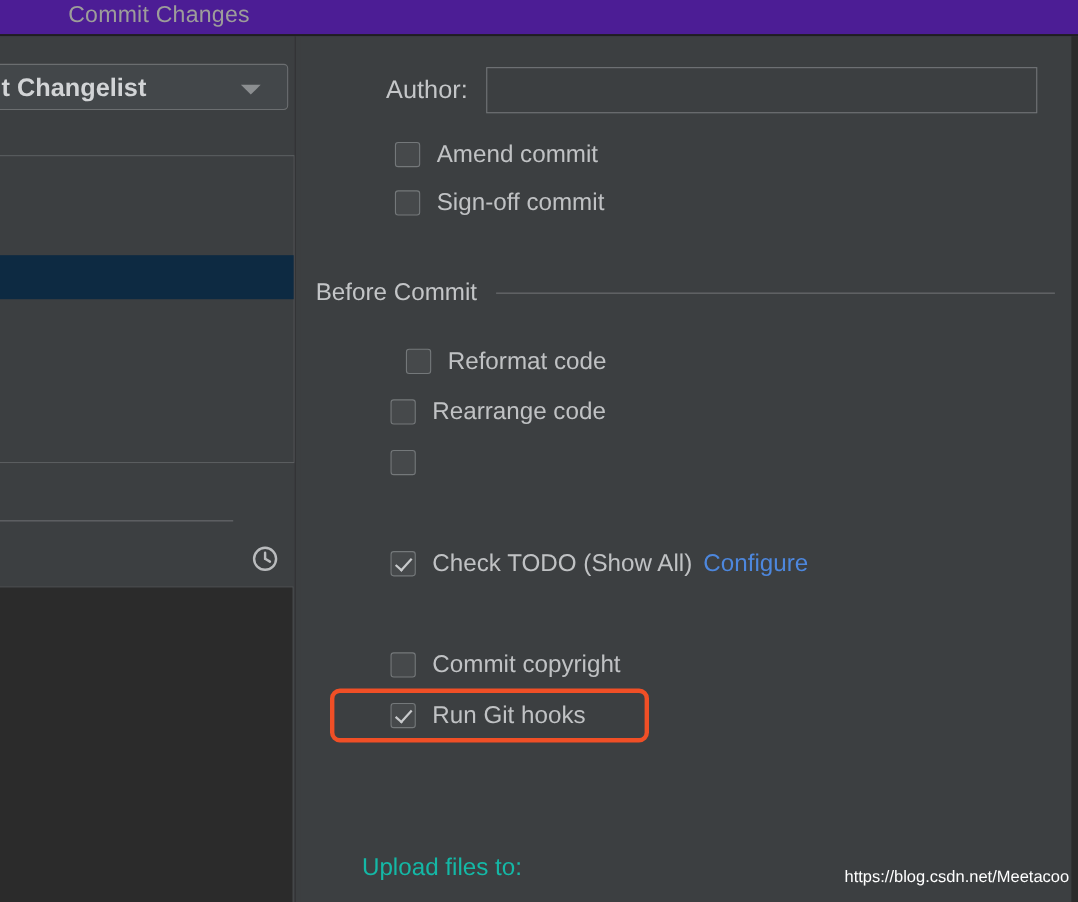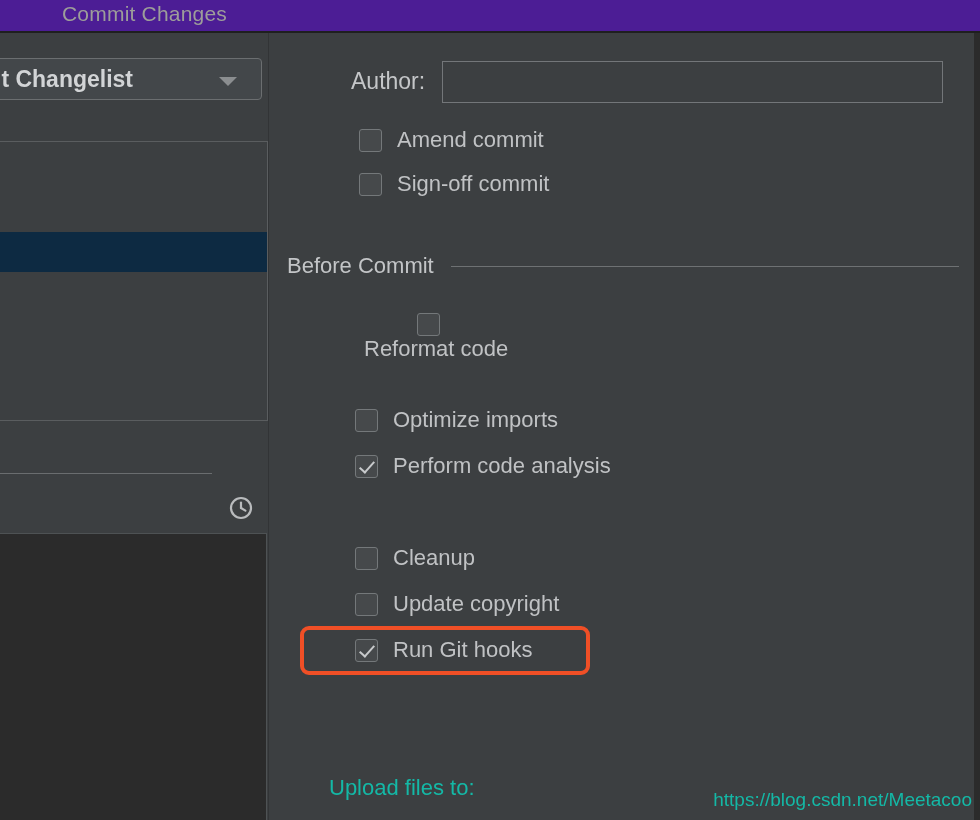--- a/index.html
+++ b/index.html
@@ -288,22 +288,22 @@
     font-size: 48px;
     line-height: 1;
     color: #e8502a;
     font-family: "DejaVu Sans", sans-serif;
     white-space: nowrap;
   }
   .watermark {
     position: absolute;
     right: 8px;
     top: 789px;
-    font-size: 19px;
-    color: #14b8a6;
+    font-size: 15px;
+    color: #ffffff;
     white-space: nowrap;
   }
 </style>
 </head>
 <body>
 
 <div id="app">
 
   <div class="titlebar">
     <div class="titlebar-text">Commit Changes</div>
@@ -354,45 +354,45 @@
     <div class="cbrow" style="left:62px; top:136px;">
       <div class="cbox"></div>
       <div class="cblabel">Sign-off commit</div>
     </div>
 
     <div class="section" style="top:219px;">
       <div class="section-title">Before Commit</div>
       <div class="section-rule"></div>
     </div>
 
-    <div class="cbrow" style="left:52px; top:280px;flex-direction:column;">
+    <div class="cbrow" style="left:72px; top:280px;">
       <div class="cbox"></div>
       <div class="cblabel">Reformat code</div>
     </div>
 
+    <div class="cbrow" style="left:58px; top:326px;">
+      <div class="cbox"></div>
+      <div class="cblabel">Rearrange code</div>
+    </div>
 
     <div class="cbrow" style="left:58px; top:372px;">
       <div class="cbox"></div>
-      <div class="cblabel">Optimize imports</div>
-    </div>
-
-    <div class="cbrow" style="left:58px; top:418px;">
+    </div>
+
+
+    <div class="cbrow" style="left:58px; top:464px;">
       <div class="cbox checked"></div>
-      <div class="cblabel">Perform code analysis</div>
-    </div>
-
-
-    <div class="cbrow" style="left:58px; top:510px;">
-      <div class="cbox"></div>
-      <div class="cblabel">Cleanup</div>
-    </div>
+      <div class="cblabel">Check TODO (Show All)</div>
+      <div class="cblink">Configure</div>
+    </div>
+
 
     <div class="cbrow" style="left:58px; top:556px;">
       <div class="cbox"></div>
-      <div class="cblabel">Update copyright</div>
+      <div class="cblabel">Commit copyright</div>
     </div>
 
     <div class="cbrow" style="left:58px; top:602px;">
       <div class="cbox checked"></div>
       <div class="cblabel">Run Git hooks</div>
     </div>
 
 
     <div class="field-label" style="left:56px; top:742px;">Upload files to:</div>
 

